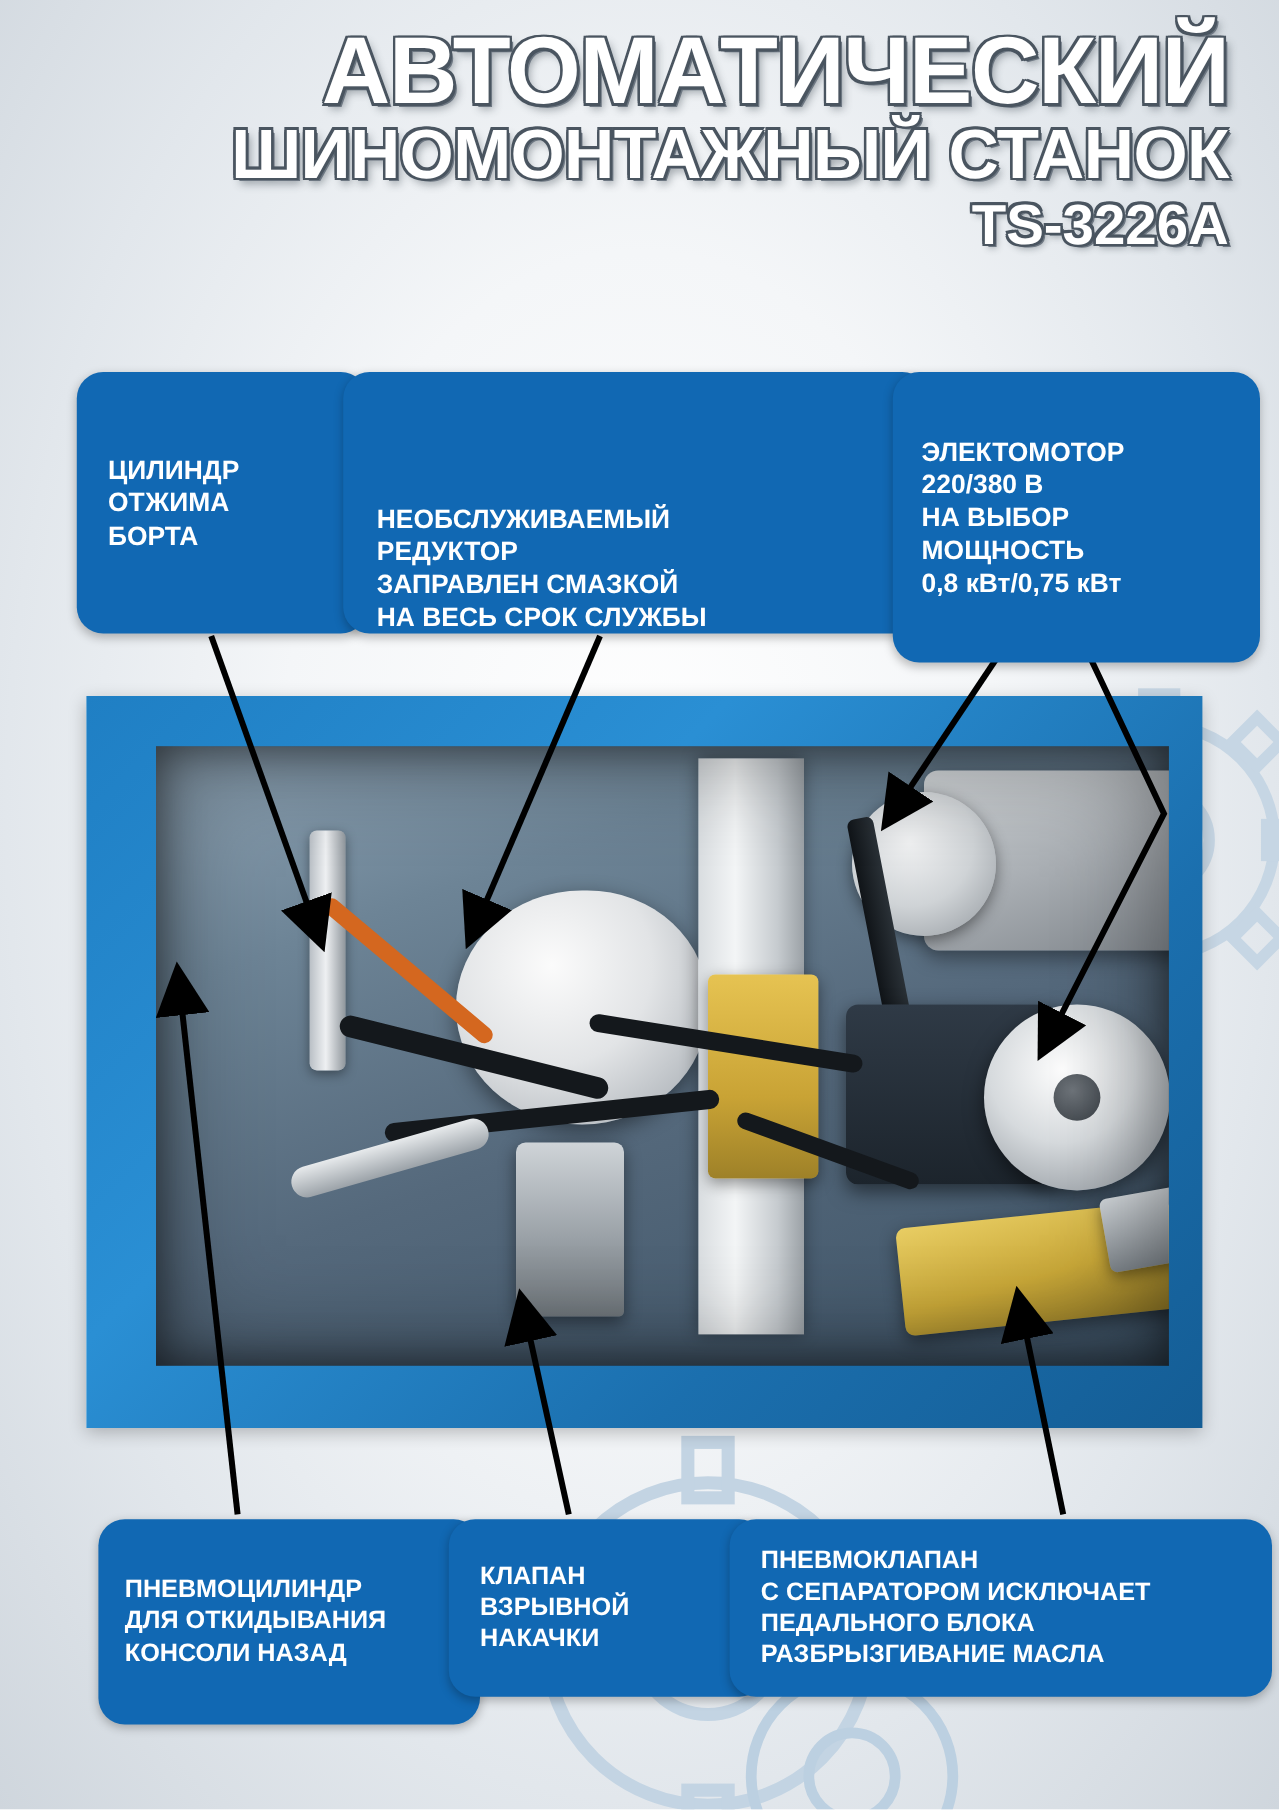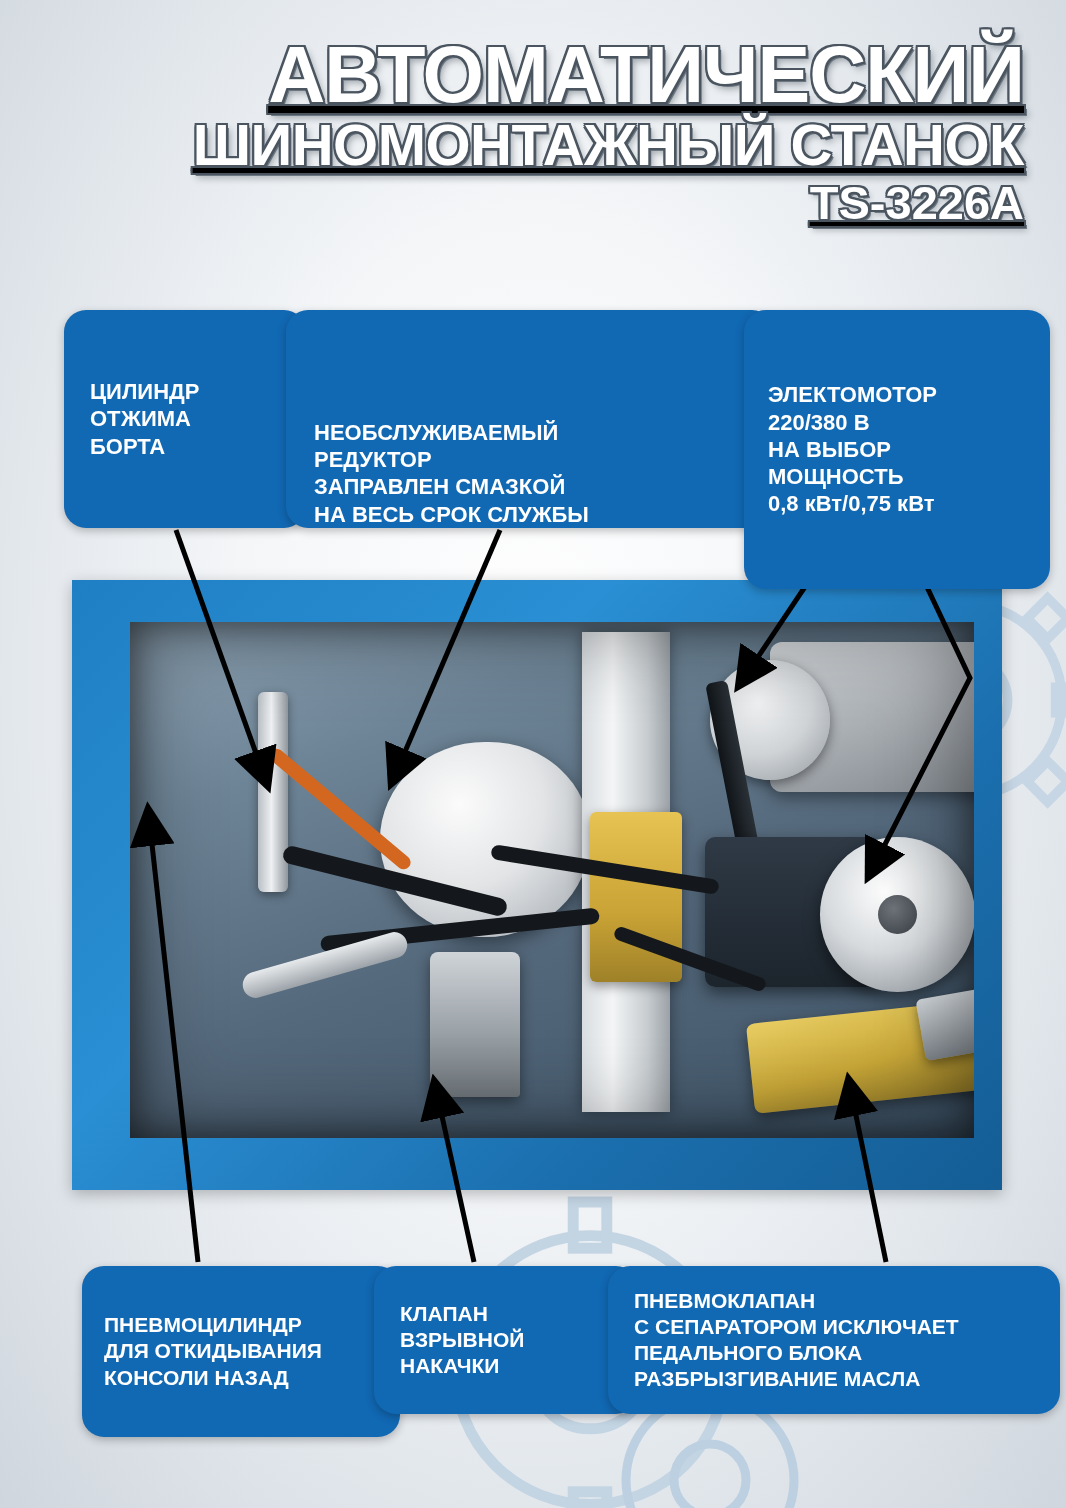--- a/index.html
+++ b/index.html
@@ -24,24 +24,23 @@
     pointer-events: none;
   }
   .gear svg { display: block; }
 
   
   .header {
     position: absolute;
     left: 0;
     top: 0;
     width: 1066px;
-    padding-top: 36px;
+    padding-top: 20px;
     text-align: right;
     z-index: 6;
-    text-decoration: underline;
   }
   .title-main {
     font-size: 79px;
     line-height: 0.98;
     font-weight: bold;
     letter-spacing: -1px;
     color: #ffffff;
     padding-right: 42px;
     text-shadow:
       2px 0 0 #4a5560, -2px 0 0 #4a5560, 0 2px 0 #4a5560, 0 -2px 0 #4a5560,
@@ -199,21 +198,21 @@
     font-weight: bold;
     line-height: 1.24;
     box-shadow: 0 3px 8px rgba(0,0,0,0.25);
     z-index: 5;
     display: flex;
     align-items: center;
   }
   .callout span { display: block; }
   .co-cylinder   { left: 64px;  top: 310px;  width: 190px; height: 218px; padding: 0 26px; font-size: 22px; }
   .co-reducer    { left: 286px; top: 310px;  width: 432px; height: 218px; padding: 0 28px; font-size: 22px; align-items: flex-end; }
-  .co-motor      { left: 744px; top: 310px;  width: 258px; height: 279px; padding: 0 24px; font-size: 22px; }
+  .co-motor      { left: 744px; top: 310px;  width: 258px; height: 218px; padding: 12px 24px; font-size: 22px; }
   .co-pneumo     { left: 82px;  top: 1266px; width: 274px; height: 171px; padding: 0 22px; font-size: 21px; }
   .co-valve      { left: 374px; top: 1266px; width: 212px; height: 148px; padding: 0 26px; font-size: 21px; }
   .co-pedal      { left: 608px; top: 1266px; width: 400px; height: 148px; padding: 0 26px; font-size: 21px; }
 
   
   .arrow-layer {
     position: absolute;
     left: 0; top: 0;
     width: 1066px; height: 1508px;
     z-index: 4;

